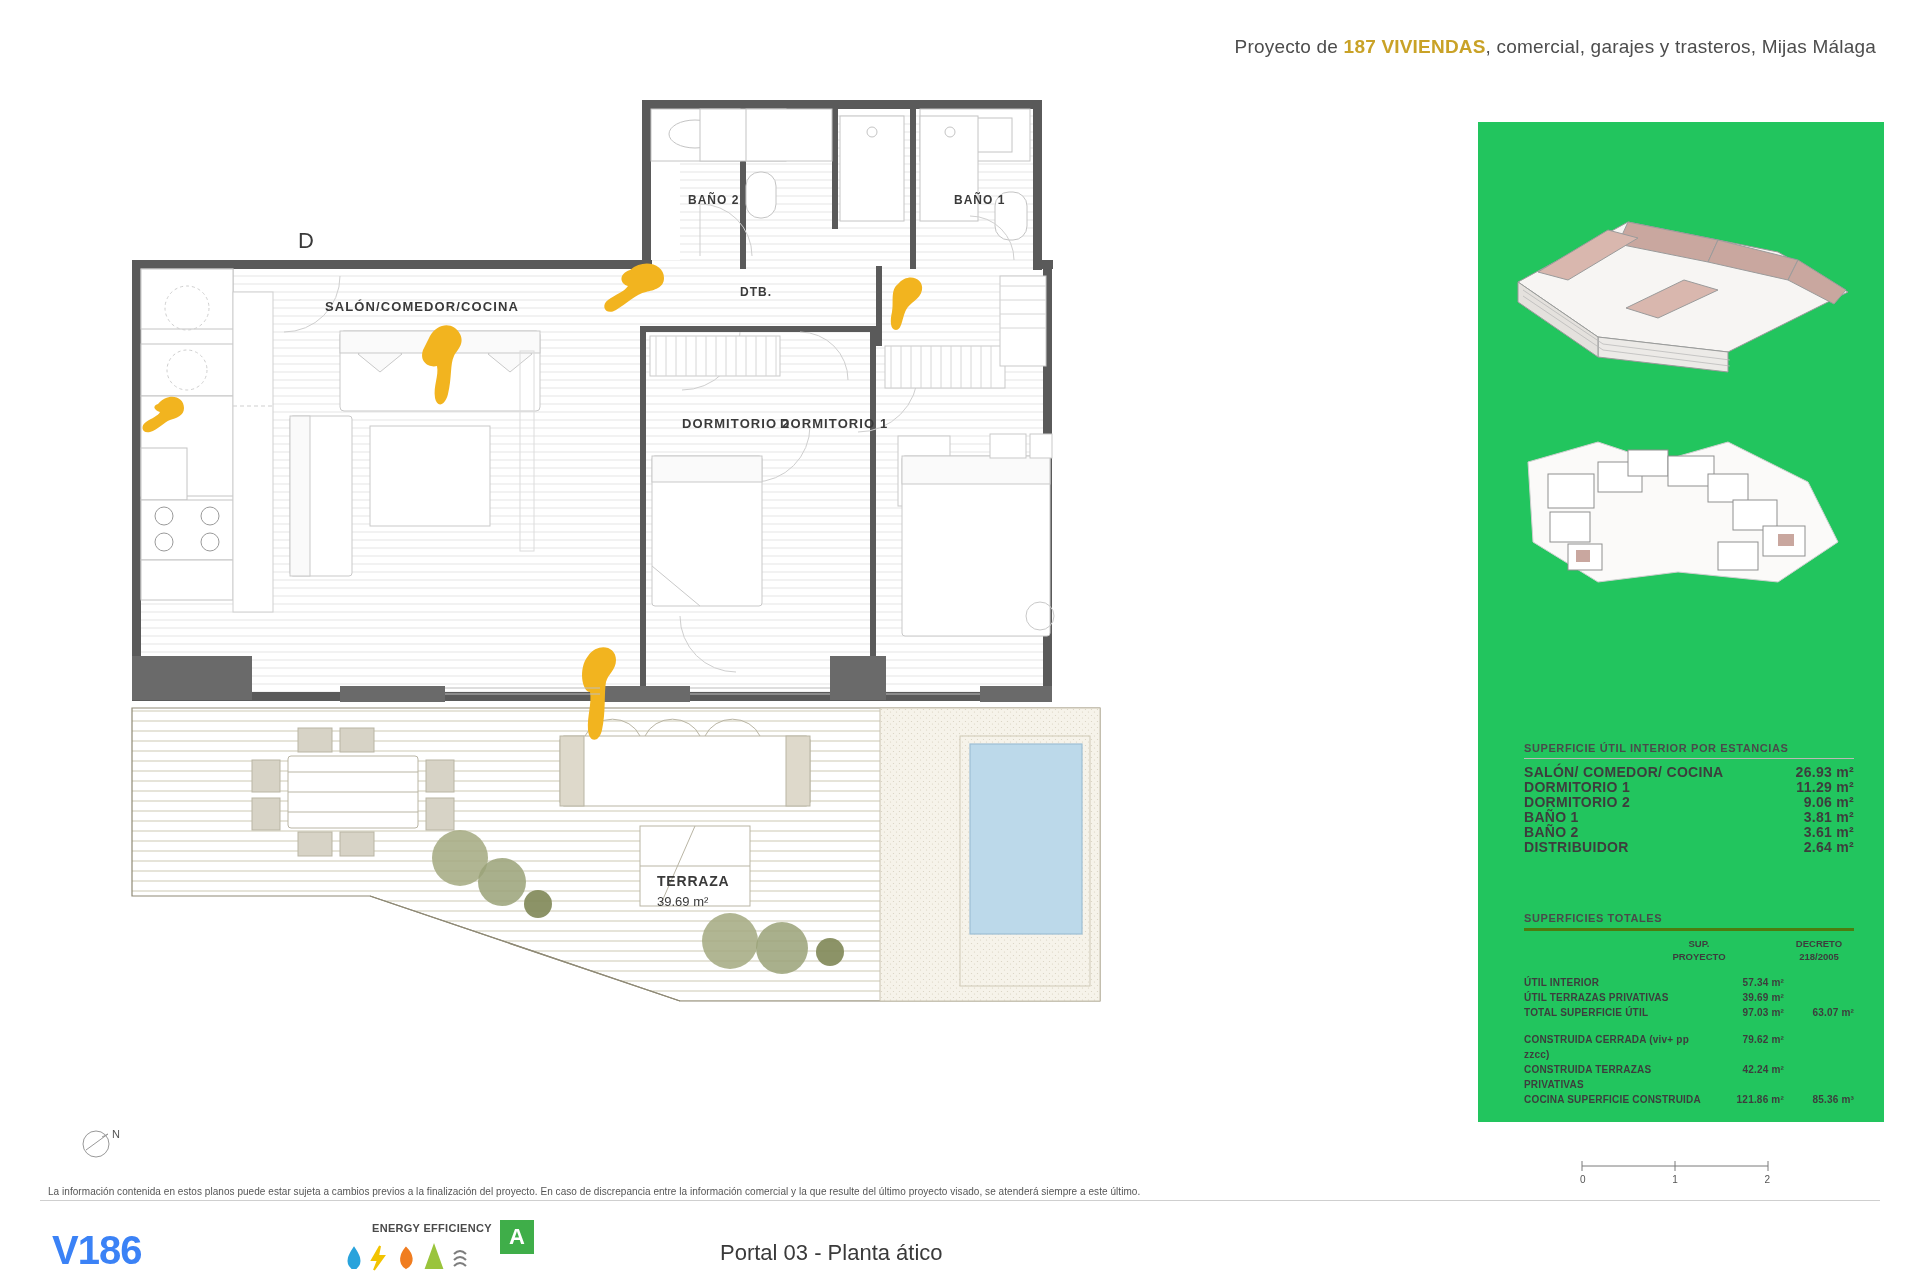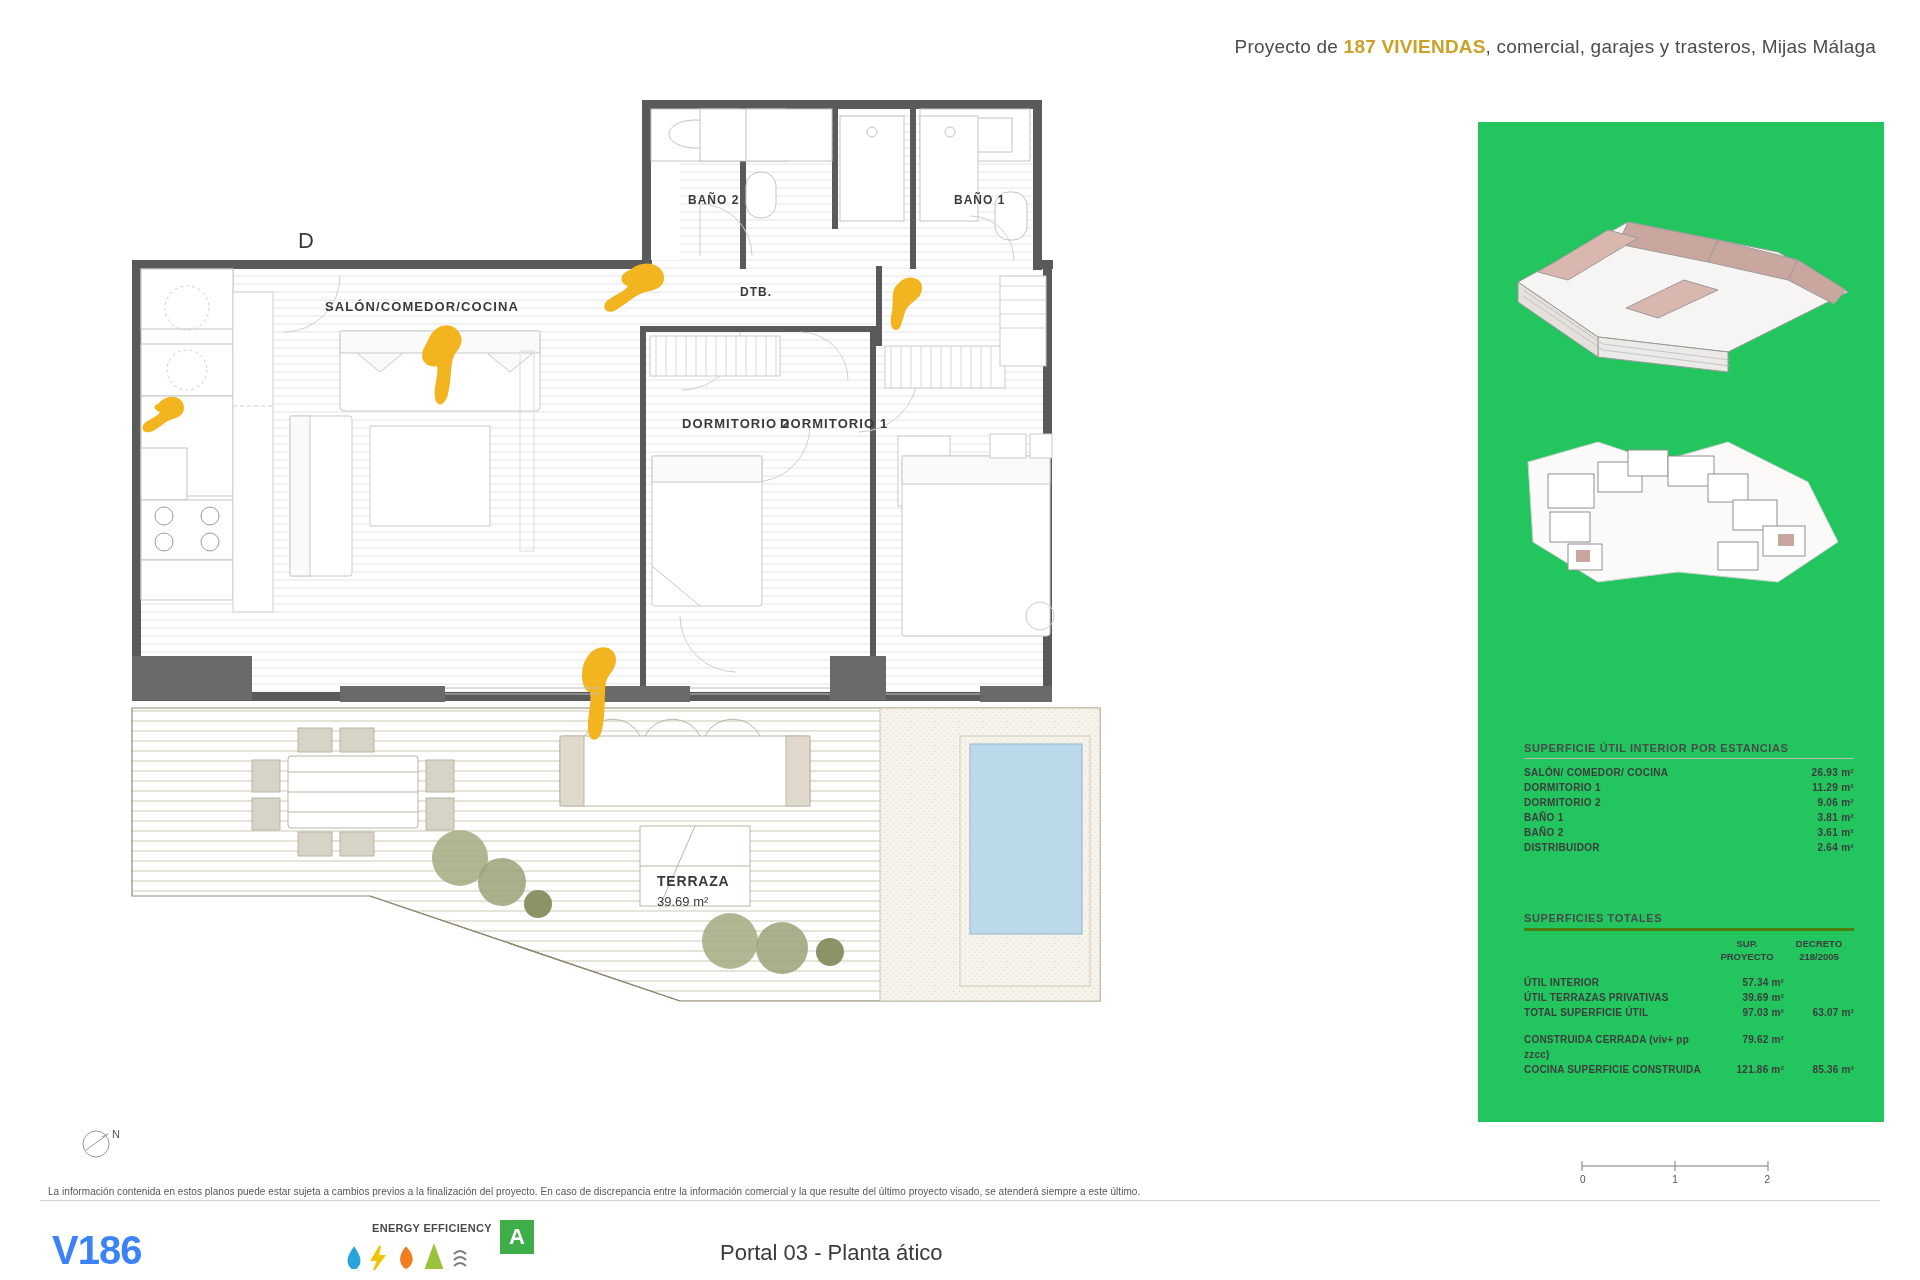--- a/index.html
+++ b/index.html
@@ -40,29 +40,29 @@
     position:absolute;left:1478px;top:122px;width:406px;height:1000px;
     background:#22c55e;
   }
   .rpanel .inner{position:absolute;left:0;top:0;width:406px;height:1000px;}
 
   .tbl{position:absolute;left:46px;top:620px;width:330px;}
   .tbl h4{
     margin:0 0 6px 0;font-size:11px;font-weight:bold;letter-spacing:.6px;color:#4a4a4a;
     border-bottom:1px solid #bbb9b5;padding-bottom:4px;
   }
-  .tbl .row{display:flex;justify-content:space-between;font-size:10px;color:#3d3d3d;line-height:15px;letter-spacing:.3px;}
+  .tbl .row{display:flex;justify-content:space-between;font-size:14px;color:#3d3d3d;line-height:15px;letter-spacing:.3px;}
   .tbl .row .k{font-weight:bold;}
   .tbl .row .v{font-weight:bold;text-align:right;white-space:nowrap;}
   .tbl2{position:absolute;left:46px;top:790px;width:330px;}
   .tbl2 h4{
     margin:0 0 6px 0;font-size:11px;font-weight:bold;letter-spacing:.6px;color:#4a4a4a;
     border-bottom:3px solid #4d7c0f;padding-bottom:4px;
   }
-  .colhead{display:flex;justify-content:flex-end;font-size:9.5px;font-weight:bold;color:#3d3d3d;line-height:13px;}
+  .colhead{display:flex;justify-content:flex-end;font-size:9.5px;font-weight:bold;color:#3d3d3d;line-height:13px;gap:48px;}
   .colhead .c1{width:74px;text-align:center;}
   .colhead .c2{width:70px;text-align:center;}
   .trow{display:flex;font-size:10px;color:#3d3d3d;line-height:15px;letter-spacing:.2px;}
   .trow .k{flex:1;font-weight:bold;}
   .trow .c1{width:74px;text-align:right;font-weight:bold;}
   .trow .c2{width:70px;text-align:right;font-weight:bold;}
   .gap{height:12px;}
 
   
   .disclaimer{
@@ -436,20 +436,25 @@
             <span class="c1">97.03  m²</span>
             <span class="c2">63.07 m²</span>
           </div>
         <div class="gap"></div>
         <div class="trow">
             <span class="k">CONSTRUIDA CERRADA (viv+ pp zzcc)</span>
             <span class="c1">79.62 m²</span>
             <span class="c2"></span>
           </div>
         <div class="trow">
+            <span class="k">CONSTRUIDA TERRAZAS PRIVATIVAS</span>
+            <span class="c1">42.24 m²</span>
+            <span class="c2"></span>
+          </div>
+        <div class="trow">
             <span class="k">COCINA SUPERFICIE CONSTRUIDA</span>
             <span class="c1">121.86 m²</span>
             <span class="c2">85.36 m³</span>
           </div>
       </div>
     </div>
   </div>
 
   <div class="north">
     <svg width="50" height="30" viewBox="0 0 50 30">

